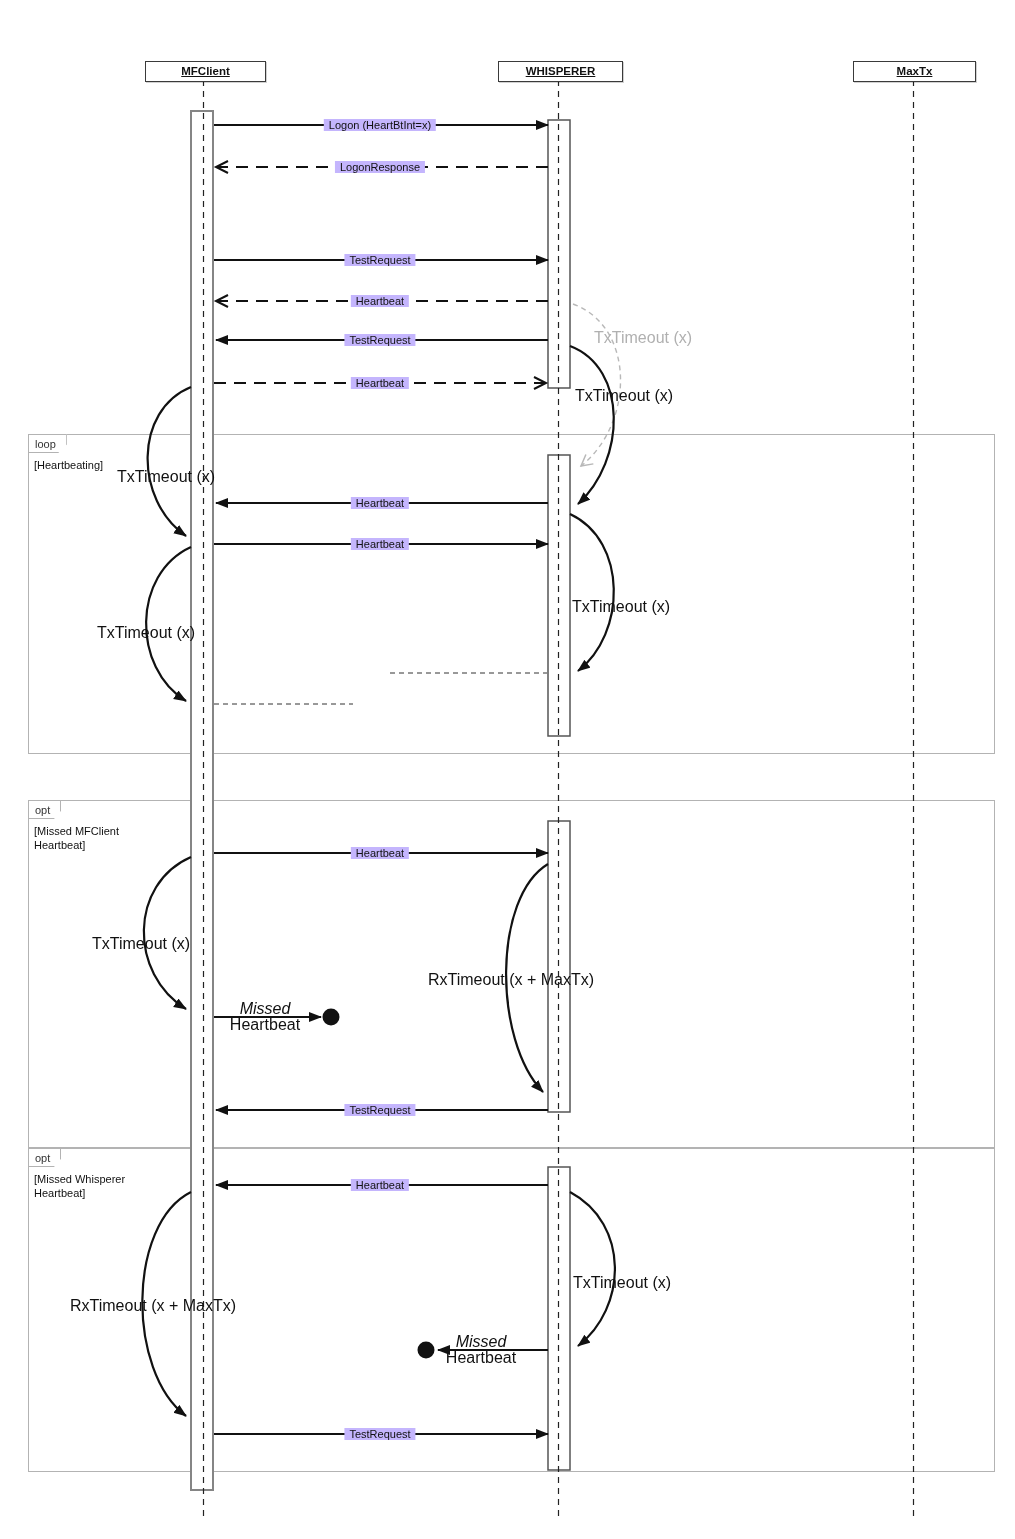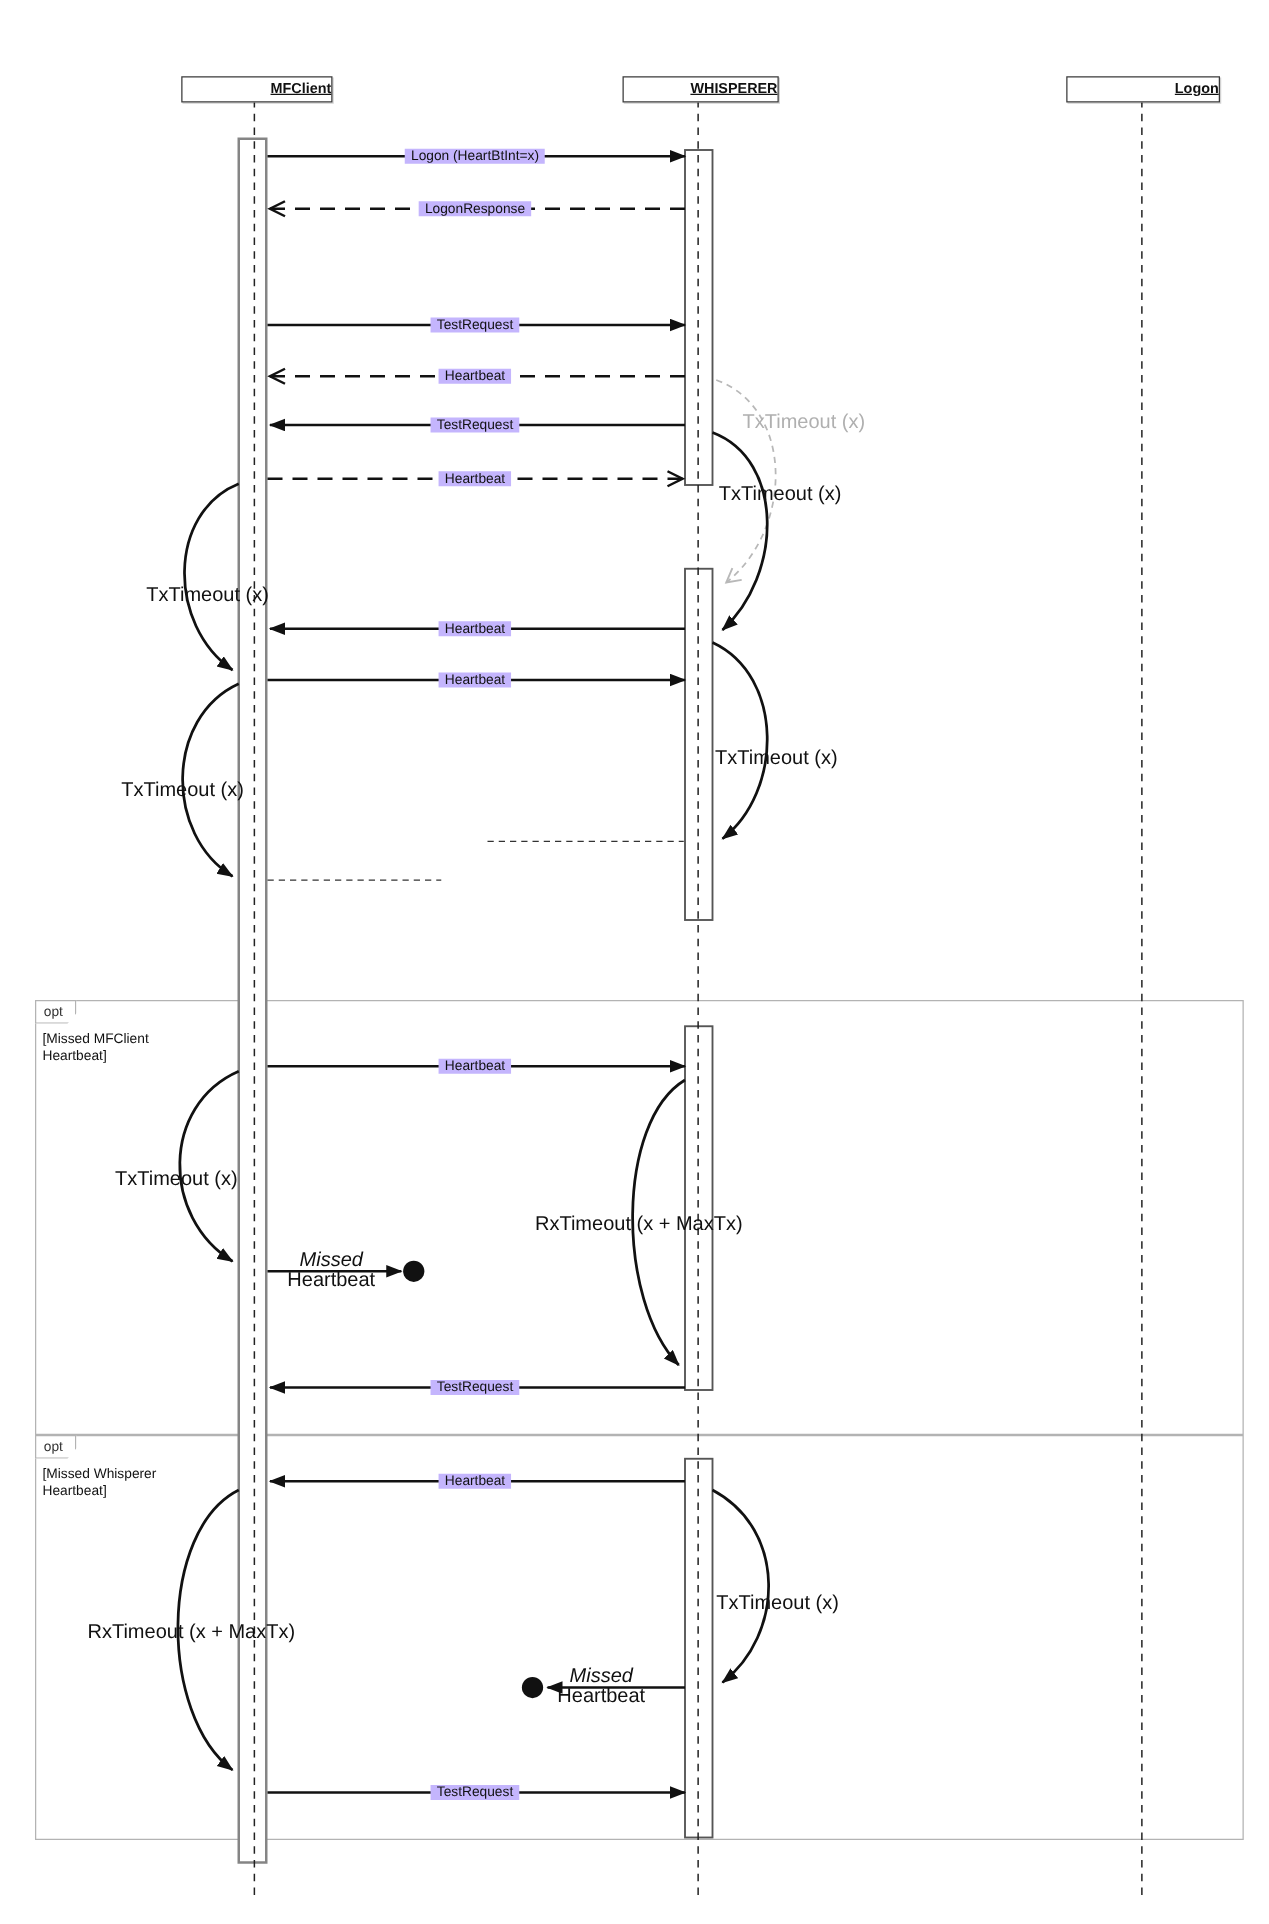--- a/index.html
+++ b/index.html
@@ -15,21 +15,21 @@
     padding:0 10px 0 6px;box-sizing:border-box;
     clip-path:polygon(0 0,100% 0,100% 55%,78% 100%,0 100%);
   }
   .frag-guard{
     position:absolute;left:5px;top:23px;font-size:11px;line-height:14px;color:#111;
     white-space:nowrap;
   }
   
   .actor{
     position:absolute;top:61px;height:19px;background:#fff;border:1px solid #3a3a3a;
-    box-shadow:1px 1px 0 rgba(0,0,0,.18);z-index:6;text-align:right;
+    box-shadow:1px 1px 0 rgba(0,0,0,.18);z-index:6;text-align:center;
     font-size:11.5px;font-weight:bold;line-height:18px;
   }
   .actor span{text-decoration:underline;}
   
   #wires{position:absolute;left:0;top:0;z-index:2;}
   
   .msg-label{
     position:absolute;transform:translate(-50%,-50%);background:#c4b5fd;
     padding:0 5px;font-size:11px;white-space:nowrap;z-index:3;color:#111;
   }
@@ -43,20 +43,24 @@
     font-size:16px;line-height:13px;z-index:3;color:#111;
   }
   .lost-label .l1{font-style:italic;display:block;margin-bottom:3px;}
   .lost-label .l2{display:block;margin-top:3px;}
 </style>
 </head>
 <body>
 
 <div id="stage">
 
+  <div class="frag" style="left:28px;top:434px;width:965px;height:318px;">
+    <div class="frag-tab">loop</div>
+    <div class="frag-guard">[Heartbeating]</div>
+  </div>
 
   <div class="frag" style="left:28px;top:800px;width:965px;height:346px;">
     <div class="frag-tab">opt</div>
     <div class="frag-guard">
       <span style="display:block">[Missed MFClient</span>
       <span style="display:block">Heartbeat]</span>
     </div>
   </div>
 
   <div class="frag" style="left:28px;top:1148px;width:965px;height:322px;">
@@ -153,16 +157,16 @@
     <span class="l2">Heartbeat</span>
   </div>
 
   <div class="actor" style="left:145px;width:119px;">
     <span>MFClient</span>
   </div>
   <div class="actor" style="left:498px;width:123px;">
     <span>WHISPERER</span>
   </div>
   <div class="actor" style="left:853px;width:121px;">
-    <span>Logon</span>
+    <span>MaxTx</span>
   </div>
 
 </div>
 
 </body></html>

